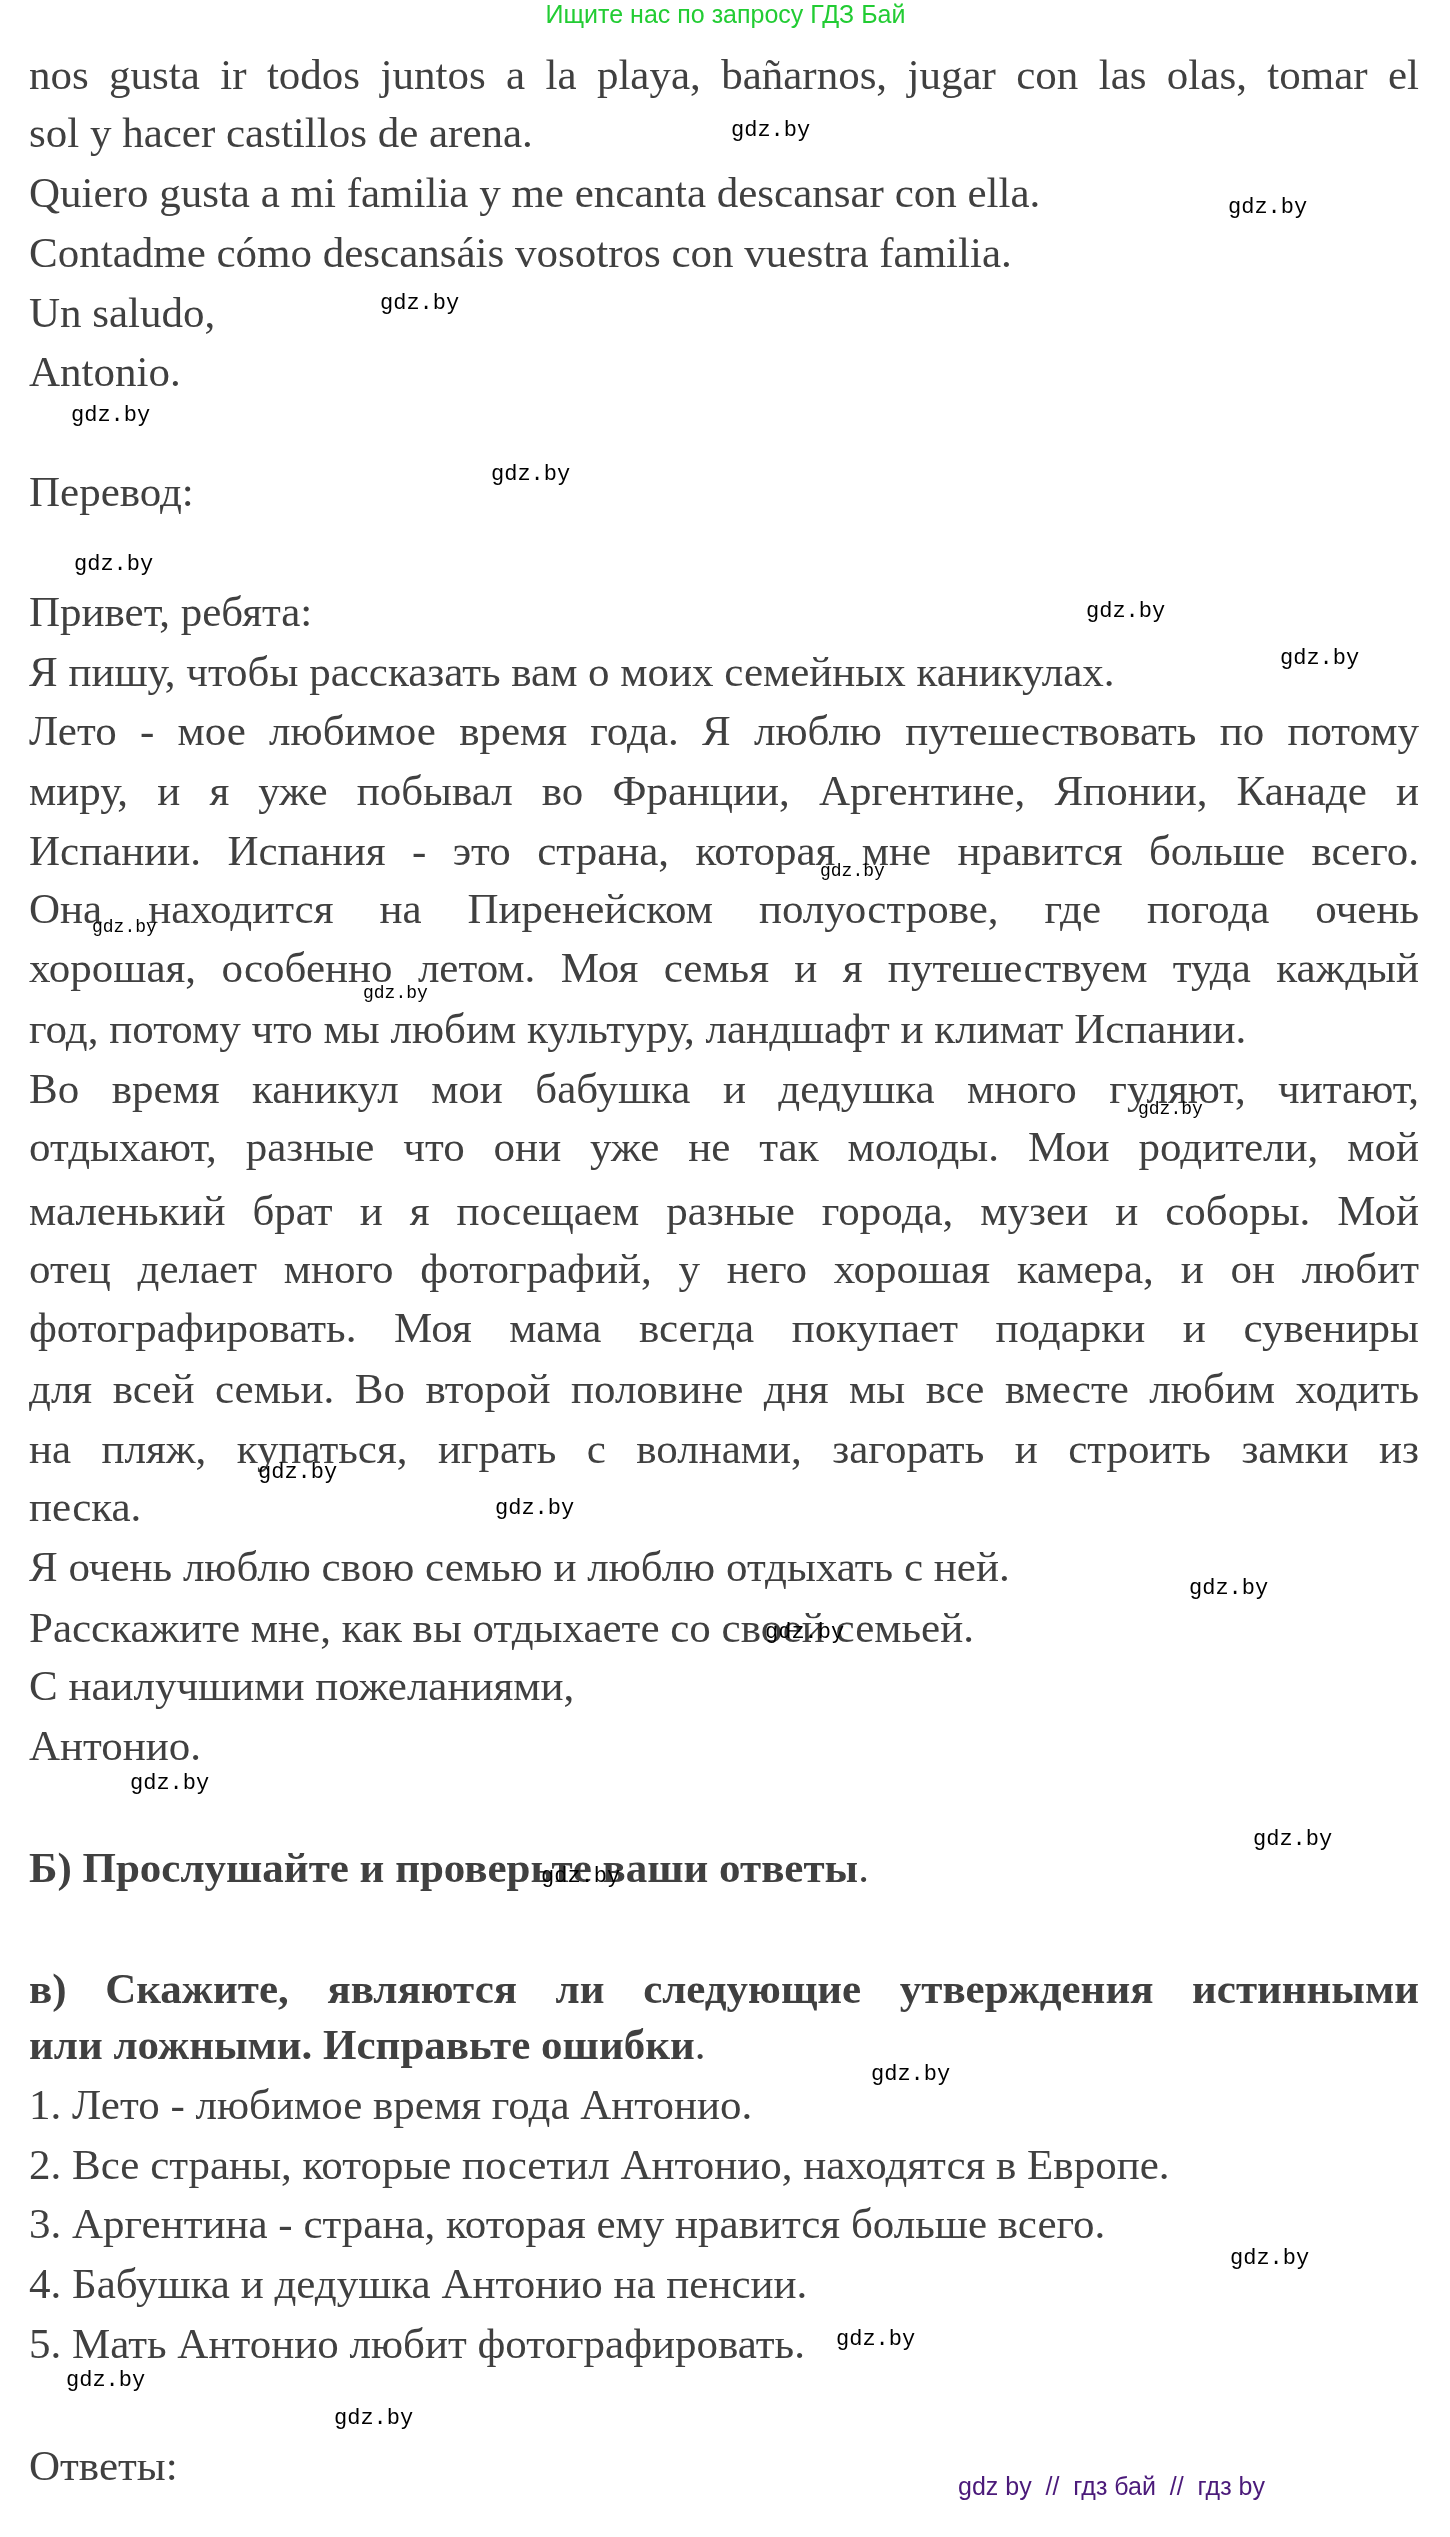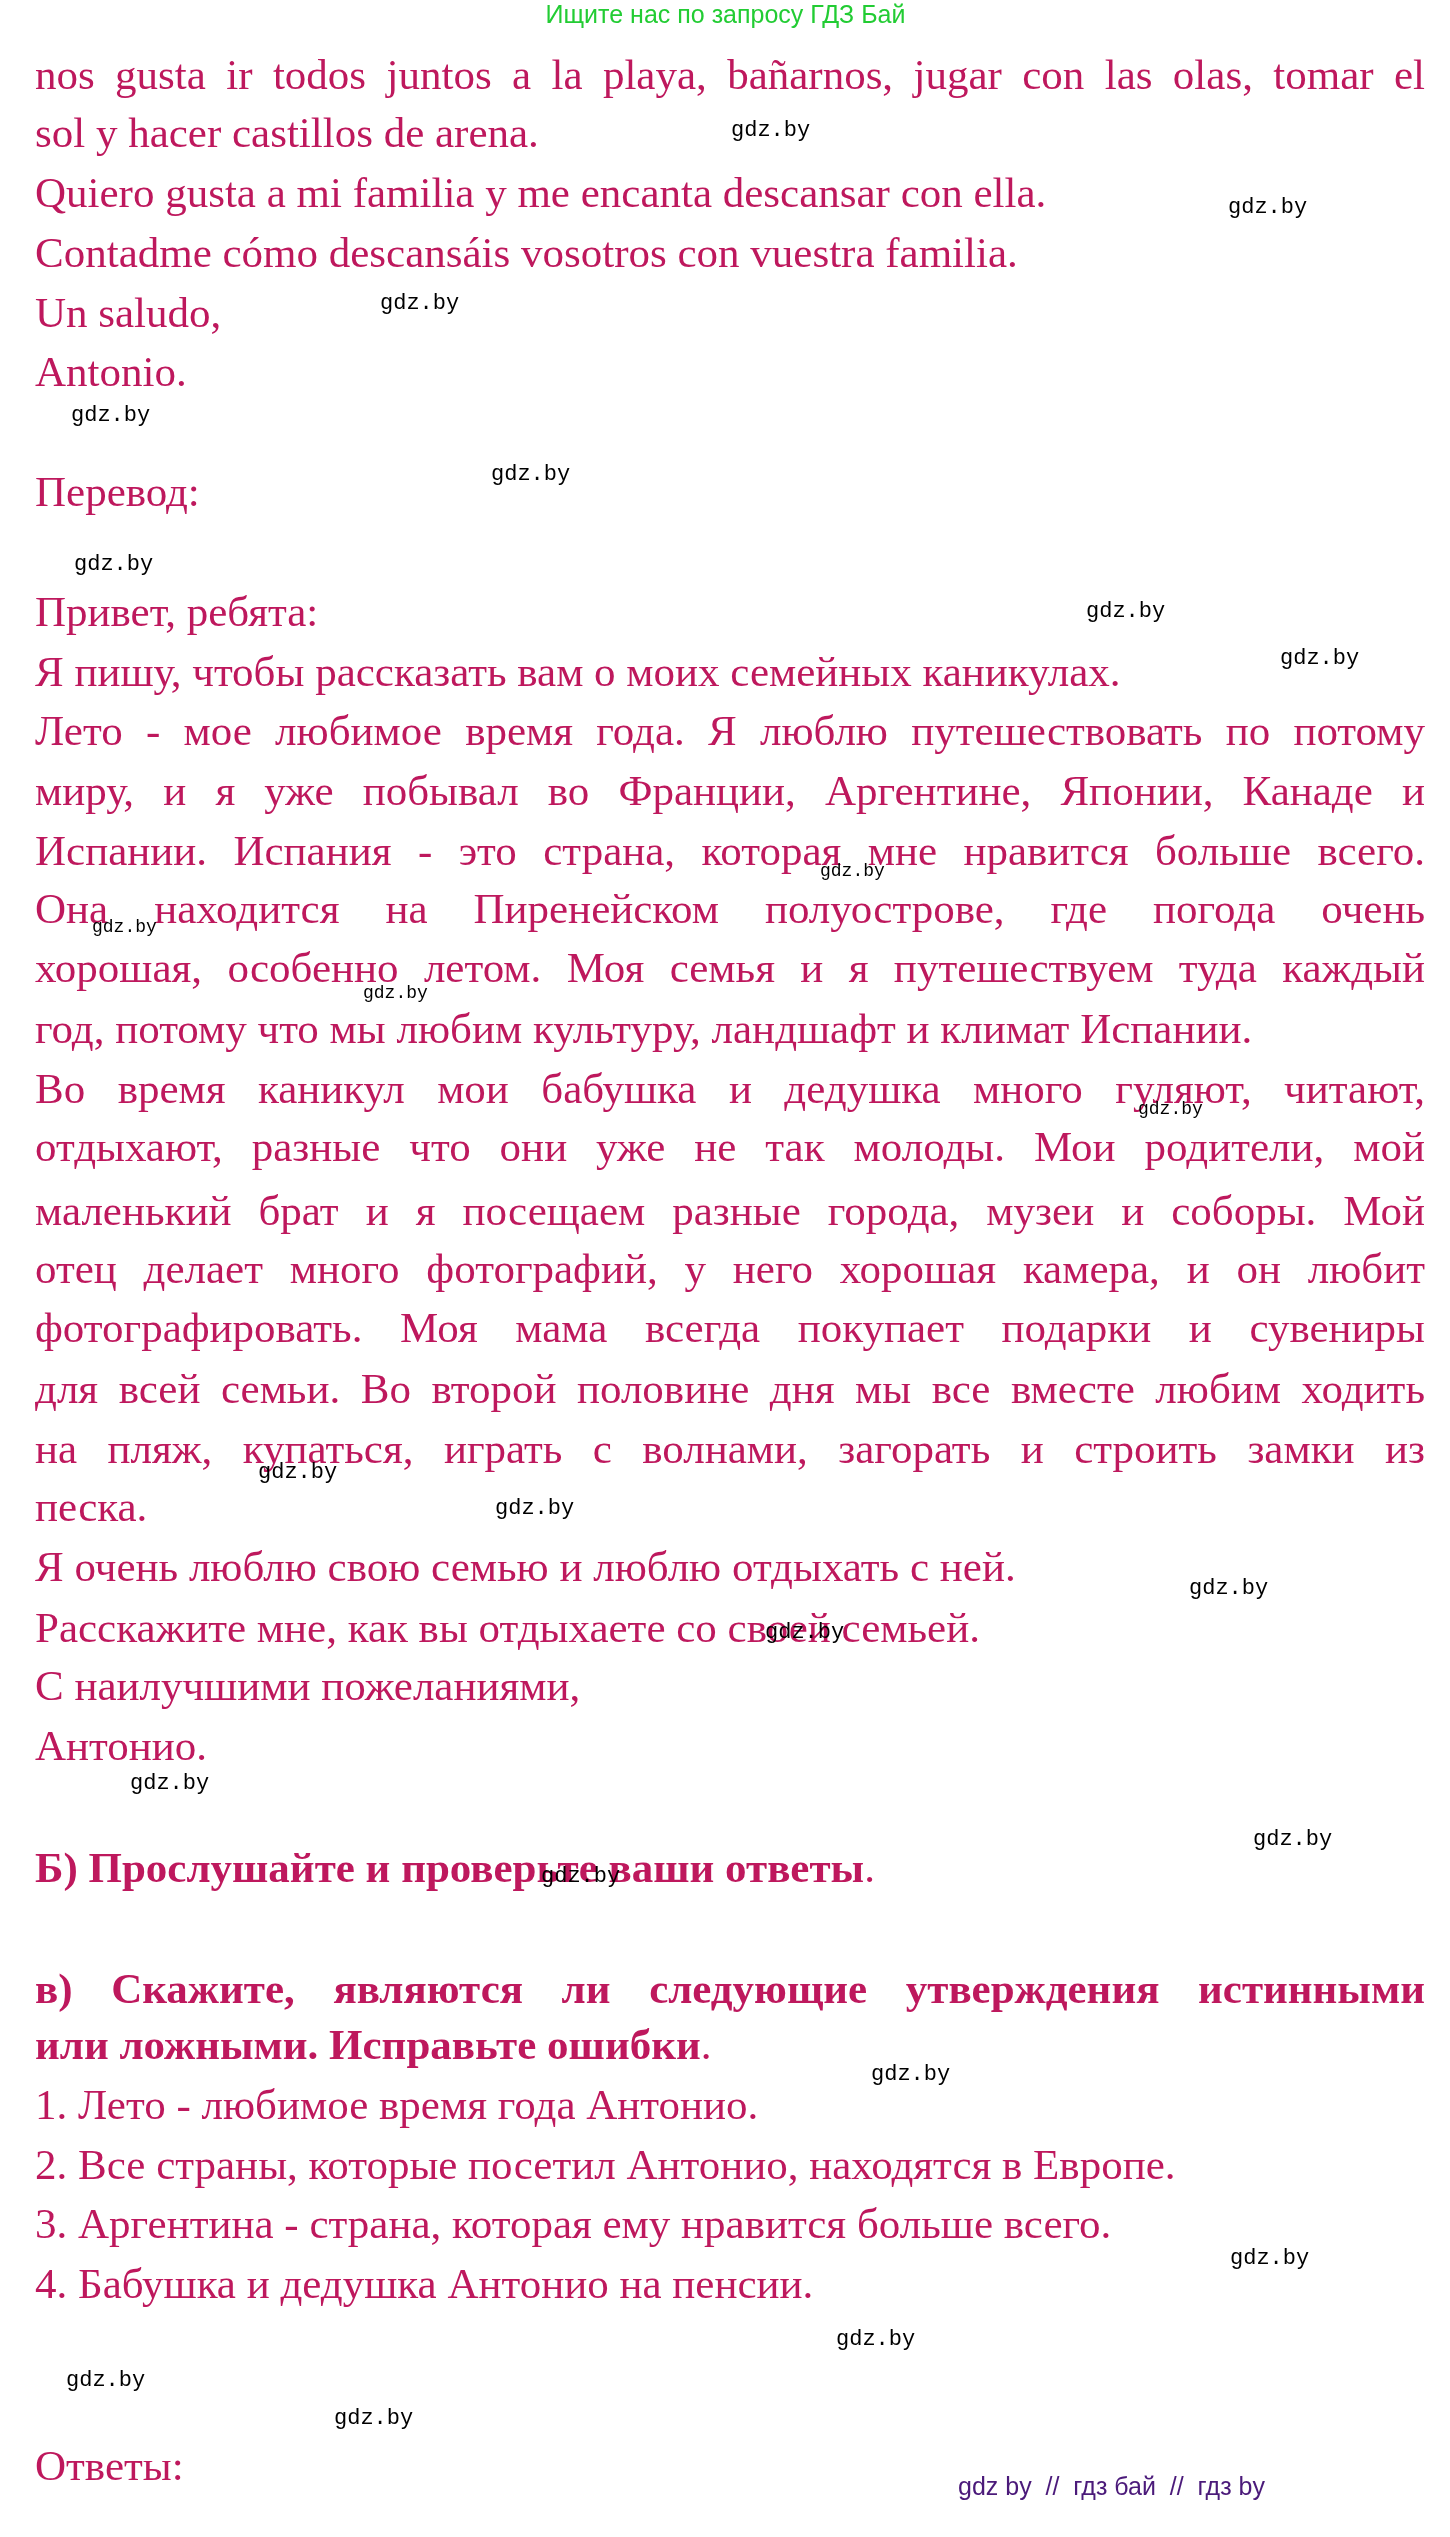--- a/index.html
+++ b/index.html
@@ -9,23 +9,23 @@
     position: absolute; left: 0; top: 0; width: 1451px; text-align: center;
     font-family: "Liberation Sans", sans-serif; font-size: 25px; line-height: 28px;
     color: #22cc33;
   }
   .footer-banner {
     position: absolute; left: 0; top: 2472px; width: 1265px; text-align: right;
     font-family: "Liberation Sans", sans-serif; font-size: 25px; line-height: 28px;
     color: #4b1a7a; white-space: pre;
   }
   .line {
-    position: absolute; left: 35px; width: 1390px;
+    position: absolute; left: 29px; width: 1390px;
     font-family: "Liberation Serif", serif; font-size: 43px; line-height: 50px;
-    color: #be185d; white-space: nowrap;
+    color: #404040; white-space: nowrap;
   }
   .line.j {
     white-space: normal; text-align: justify; text-align-last: justify;
     height: 50px; overflow: visible;
   }
   .bold { font-weight: bold; }
   .wm {
     position: absolute; font-family: Liberation Mono, monospace;
     font-size: 22px; line-height: 25px; color: #000000; white-space: nowrap;
   }
@@ -68,20 +68,21 @@
 
   <div class="line" style="top:1843px"><span class="bold">Б) Прослушайте и проверьте ваши ответы</span><span>.</span></div>
 
   <div class="line j bold" style="top:1964px">в) Скажите, являются ли следующие утверждения истинными</div>
   <div class="line" style="top:2020px"><span class="bold">или ложными. Исправьте ошибки</span><span>.</span></div>
 
   <div class="line" style="top:2080px">1. Лето - любимое время года Антонио.</div>
   <div class="line" style="top:2140px">2. Все страны, которые посетил Антонио, находятся в Европе.</div>
   <div class="line" style="top:2199px">3. Аргентина - страна, которая ему нравится больше всего.</div>
   <div class="line" style="top:2259px">4. Бабушка и дедушка Антонио на пенсии.</div>
+  <div class="line" style="top:2319px">5. Мать Антонио любит фотографировать.</div>
 
   <div class="line" style="top:2441px">Ответы:</div>
 
   <div class="wm" style="left:731px;top:118px">gdz.by</div>
   <div class="wm" style="left:1228px;top:195px">gdz.by</div>
   <div class="wm" style="left:380px;top:291px">gdz.by</div>
   <div class="wm" style="left:71px;top:403px">gdz.by</div>
   <div class="wm" style="left:491px;top:462px">gdz.by</div>
   <div class="wm" style="left:74px;top:552px">gdz.by</div>
   <div class="wm" style="left:1086px;top:599px">gdz.by</div>

